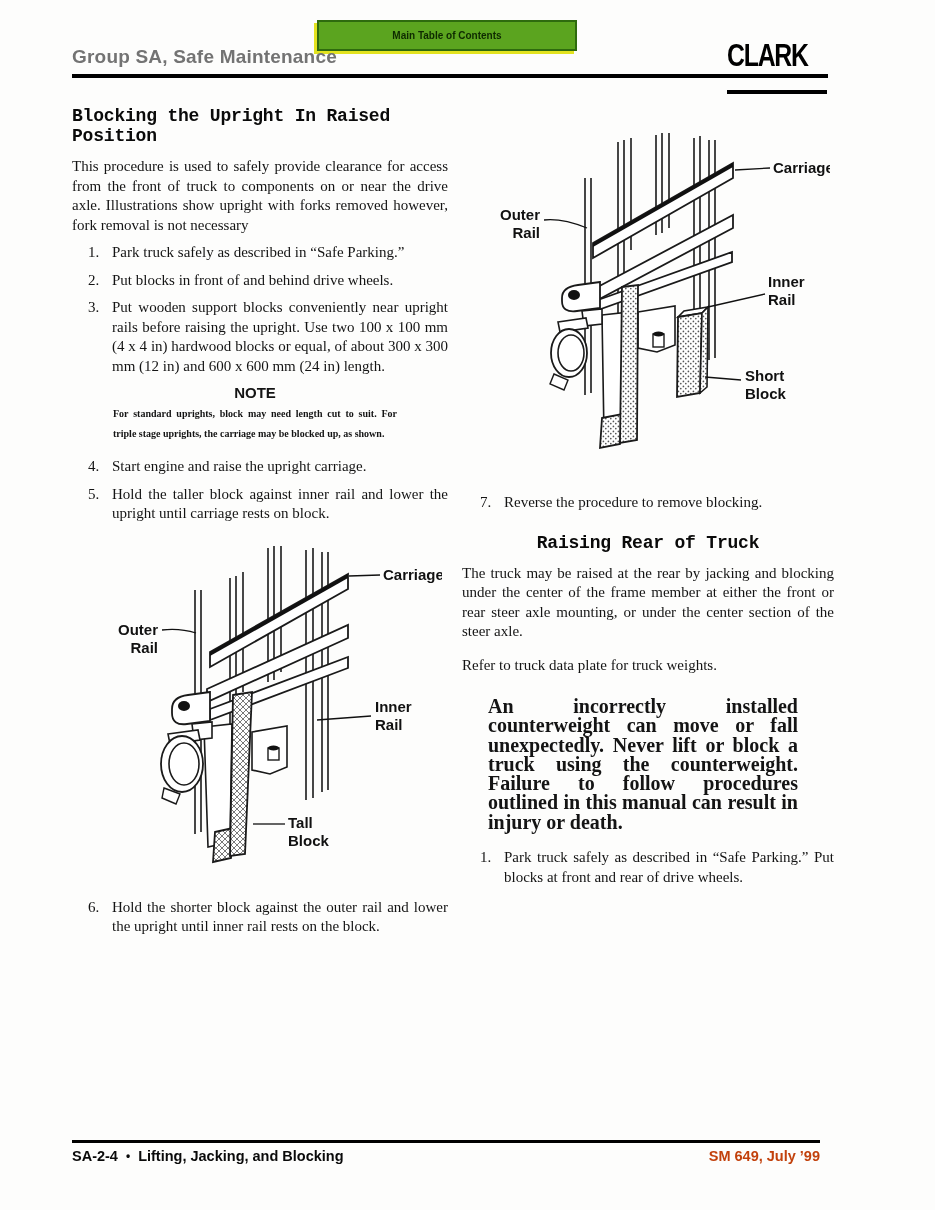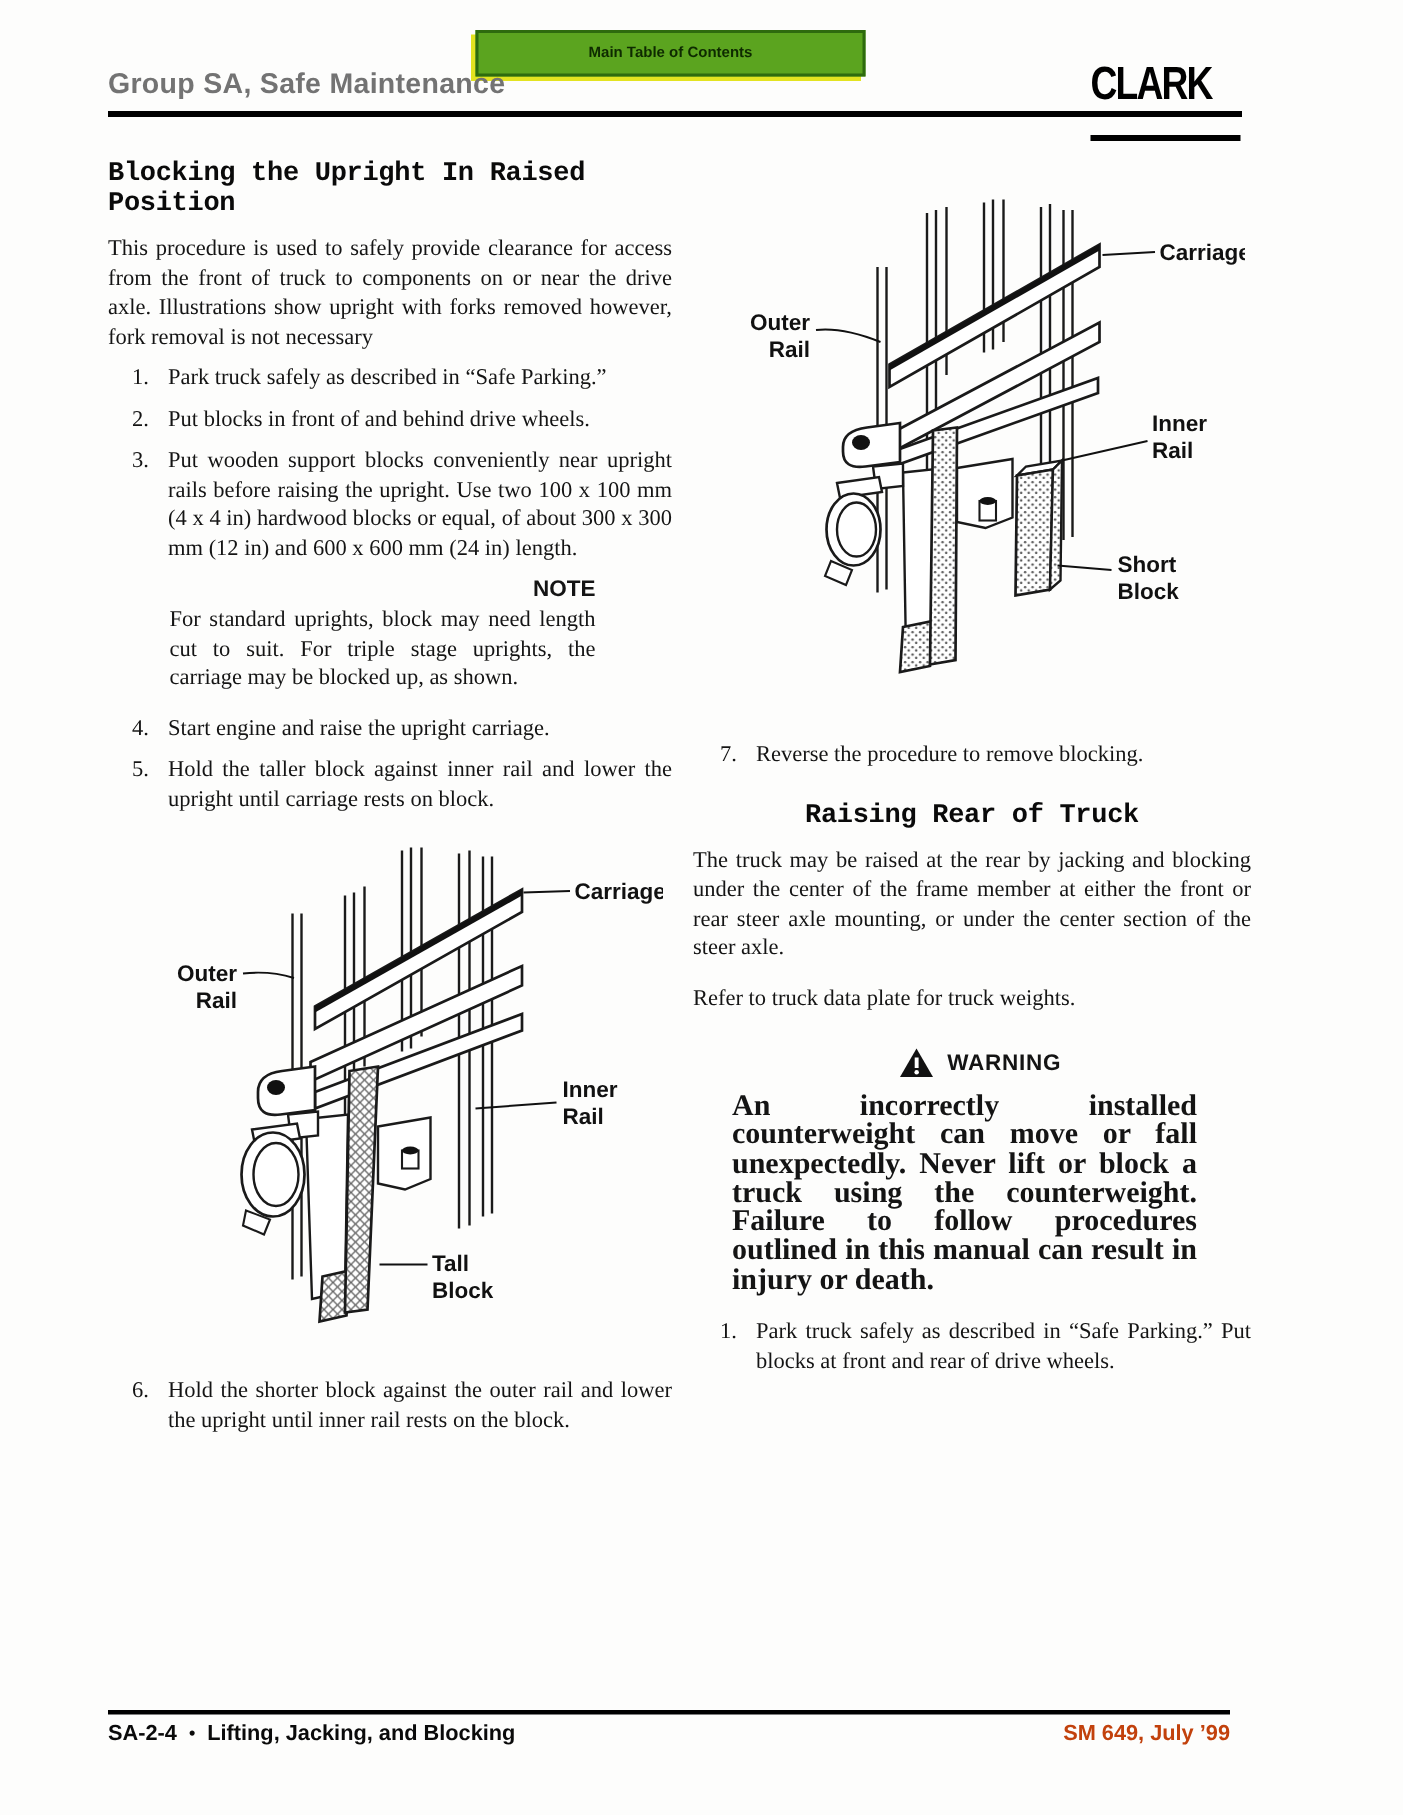--- a/index.html
+++ b/index.html
@@ -40,22 +40,22 @@
   h2{
     font-family:Liberation Mono, monospace;font-weight:bold;font-size:18px;
     color:#0a0a0a;margin:0;padding:6px 0 0 0;letter-spacing:-0.2px;
   }
   h2.centered{text-align:center;margin-top:14px;}
   p.body{font-size:15px;line-height:19.5px;text-align:justify;margin:11px 0 0 0;}
   .step{display:flex;margin-top:8px;}
   .step .num{flex:0 0 24px;margin-left:16px;font-size:15px;line-height:19.5px;}
   .step .txt{flex:1;font-size:15px;line-height:19.5px;text-align:justify;}
   .note{margin:8px 0 0 41px;width:284px;}
-  .note-title{font-family:"Liberation Sans", sans-serif;font-weight:bold;font-size:15px;text-align:right;margin-bottom:3px;}
-  .note-body{font-weight:normal;font-size:15px;line-height:19.5px;text-align:justify;}
+  .note-title{font-family:"Liberation Sans", sans-serif;font-weight:bold;font-size:15px;text-align:center;margin-bottom:3px;}
+  .note-body{font-weight:bold;font-size:10px;line-height:19.5px;text-align:justify;}
   .warn{margin-top:22px;}
   .warn-head{display:flex;justify-content:center;align-items:center;gap:9px;margin-left:10px;}
   .warn-title{font-family:"Liberation Sans", sans-serif;font-weight:bold;font-size:15px;letter-spacing:0.5px;}
   .warn-body{margin:9px 36px 0 26px;font-weight:bold;font-size:20px;line-height:19.3px;text-align:justify;}
   figure{margin:0;padding:0;}
   .fig-left{margin:18px 0 0 0;}
   .fig-right{margin:0;}
   svg text{
     font-family:"Liberation Sans", sans-serif;font-weight:bold;font-size:15px;fill:#111;
   }
@@ -261,28 +261,20 @@
   <div class="step" style="margin-top:4px;">
     <span class="num" style="margin-left:18px;">7.</span>
     <span class="txt" style="text-align:left;">Reverse the procedure to remove blocking.</span>
   </div>
 
   <h2 class="centered">Raising Rear of Truck</h2>
   <p class="body">The truck may be raised at the rear by jacking and blocking under the center of the frame member at either the front or rear steer axle mounting, or under the center section of the steer axle.</p>
   <p class="body" style="margin-top:14px;">Refer to truck data plate for truck weights.</p>
 
   <div class="warn">
-    <div class="warn-head">
-      <svg width="24" height="21" viewBox="0 0 24 21">
-        <path d="M12,1 L23,20 L1,20 Z" fill="#111"></path>
-        <rect x="10.8" y="7" width="2.6" height="7" fill="#fff"></rect>
-        <circle cx="12.1" cy="16.8" r="1.5" fill="#fff"></circle>
-      </svg>
-      <span class="warn-title">WARNING</span>
-    </div>
     <div class="warn-body">An incorrectly installed counterweight can move or fall unexpectedly. Never lift or block a truck using the counterweight. Failure to follow procedures outlined in this manual can result in injury or death.</div>
   </div>
 
   <div class="step" style="margin-top:16px;">
     <span class="num" style="margin-left:18px;">1.</span>
     <span class="txt">Park truck safely as described in “Safe Parking.” Put blocks at front and rear of drive wheels.</span>
   </div>
 </div>
 
 <div class="ftr-rule"></div>

